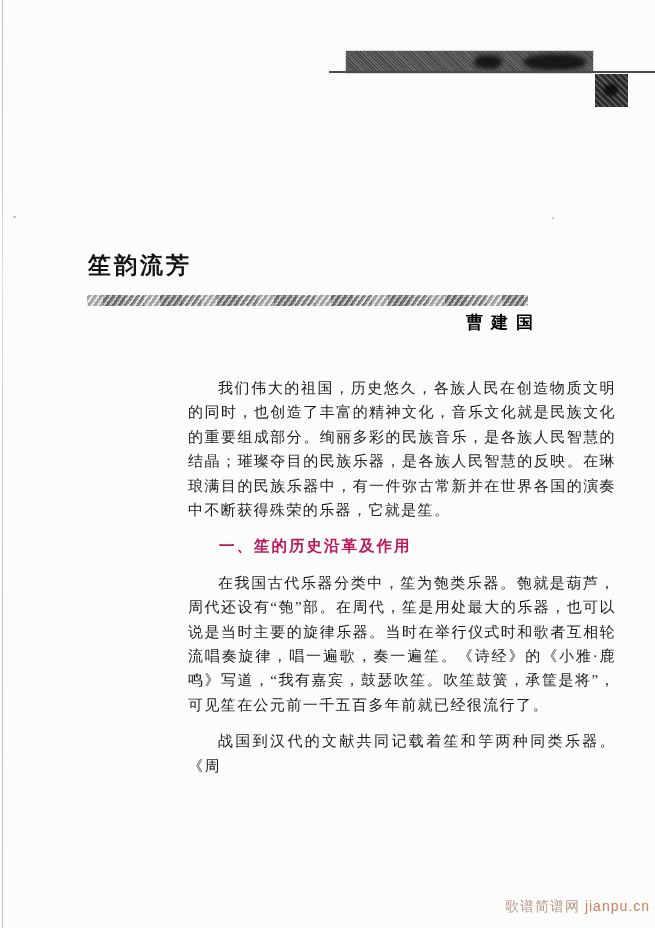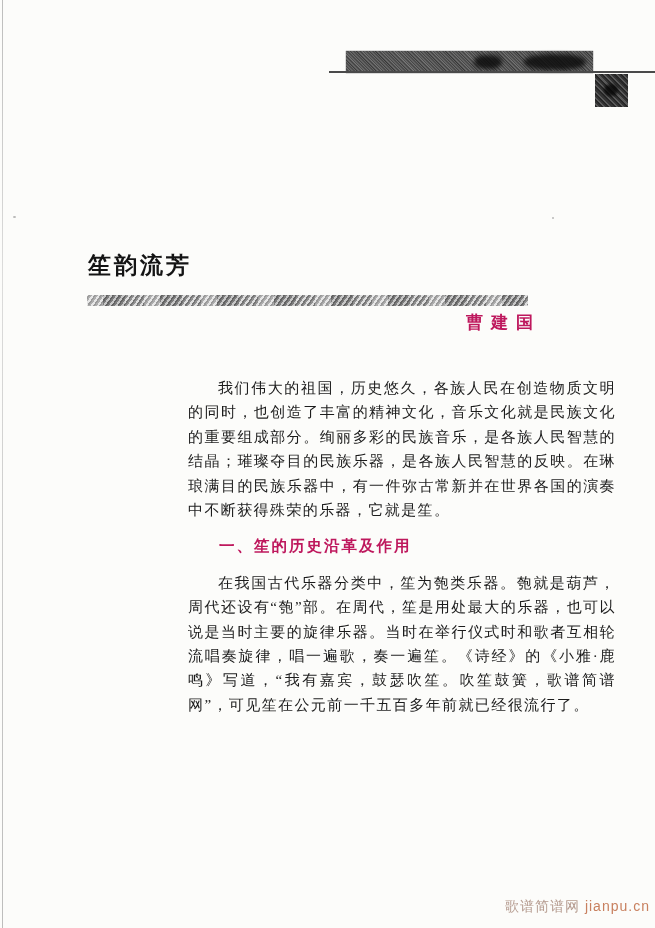--- a/index.html
+++ b/index.html
@@ -53,21 +53,21 @@
   }
   .title-rule {
     position:absolute; left:87px; top:295px; width:441px; height:11px;
     background:
       repeating-linear-gradient(90deg, rgba(255,255,255,.30) 0 16px, rgba(0,0,0,.10) 16px 38px, rgba(255,255,255,.05) 38px 57px),
       repeating-linear-gradient(-55deg,#6d6d6d 0 1.5px,#dcdcdc 1.5px 3.5px,#8b8b8b 3.5px 5px);
     border-radius:2px;
   }
   .author {
     position:absolute; left:466px; top:311px;
-    font-size:17px; font-weight:bold; letter-spacing:8px; color:#be185d;
+    font-size:17px; font-weight:bold; letter-spacing:8px; color:#000000;
   }
 
   .content {
     position:absolute; left:176px; top:364px; width:452px;
     font-size:15px; line-height:24.4px; letter-spacing:1.4px;
     text-align:justify;
   }
   .content p { margin:12px; text-indent:2em; }
   .section-heading {
     font-weight:bold; margin:12px 0; text-indent:2em;
@@ -98,21 +98,22 @@
   <div class="header-line"></div>
   <div class="corner-box"></div>
 
   <h1 class="title">笙韵流芳</h1>
   <div class="title-rule"></div>
   <div class="author">曹建国</div>
 
   <div class="content">
     <p>我们伟大的祖国，历史悠久，各族人民在创造物质文明的同时，也创造了丰富的精神文化，音乐文化就是民族文化的重要组成部分。绚丽多彩的民族音乐，是各族人民智慧的结晶；璀璨夺目的民族乐器，是各族人民智慧的反映。在琳琅满目的民族乐器中，有一件弥古常新并在世界各国的演奏中不断获得殊荣的乐器，它就是笙。</p>
     <p class="section-heading">一、笙的历史沿革及作用</p>
-    <p>在我国古代乐器分类中，笙为匏类乐器。匏就是葫芦，周代还设有“匏”部。在周代，笙是用处最大的乐器，也可以说是当时主要的旋律乐器。当时在举行仪式时和歌者互相轮流唱奏旋律，唱一遍歌，奏一遍笙。《诗经》的《小雅·鹿鸣》写道，“我有嘉宾，鼓瑟吹笙。吹笙鼓簧，歌谱简谱网”，可见笙在公元前一千五百多年前就已经很流行了。</p>
+    <p>在我国古代乐器分类中，笙为匏类乐器。匏就是葫芦，周代还设有“匏”部。在周代，笙是用处最大的乐器，也可以说是当时主要的旋律乐器。当时在举行仪式时和歌者互相轮流唱奏旋律，唱一遍歌，奏一遍笙。《诗经》的《小雅·鹿鸣》写道，“我有嘉宾，鼓瑟吹笙。吹笙鼓簧，承筐是将”，可见笙在公元前一千五百多年前就已经很流行了。</p>
+    <p>战国到汉代的文献共同记载着笙和竽两种同类乐器。《周</p>
   </div>
 
   <div class="footer">
     <span class="footer-site">歌谱简谱网</span>
     <span class="footer-url">jianpu.cn</span>
   </div>
 
 </div>
 
 </body></html>

